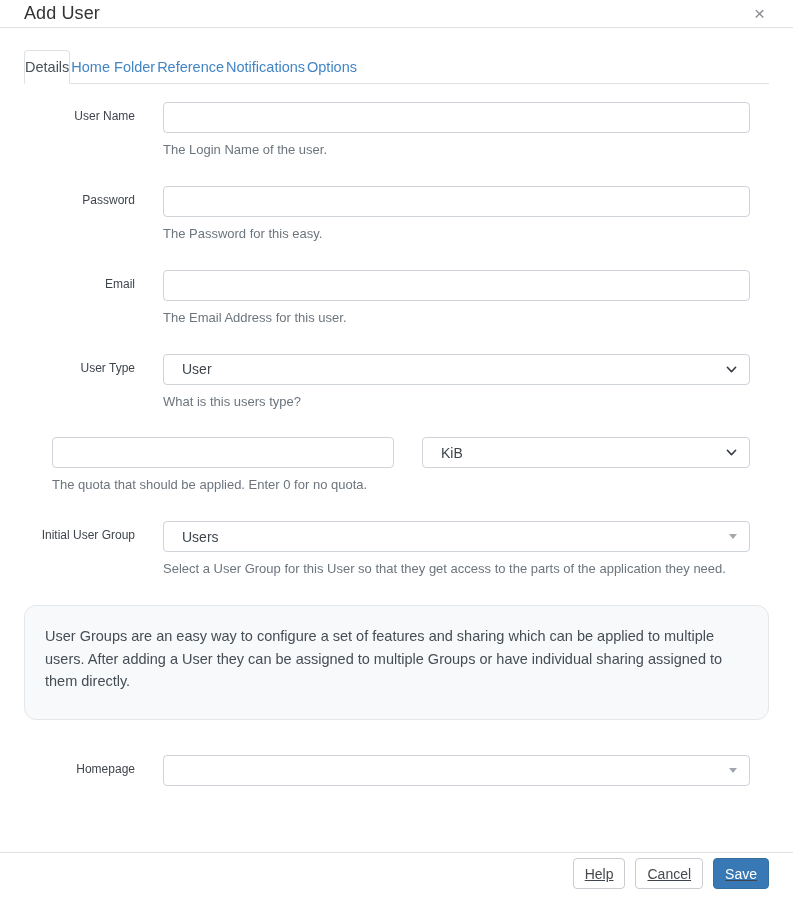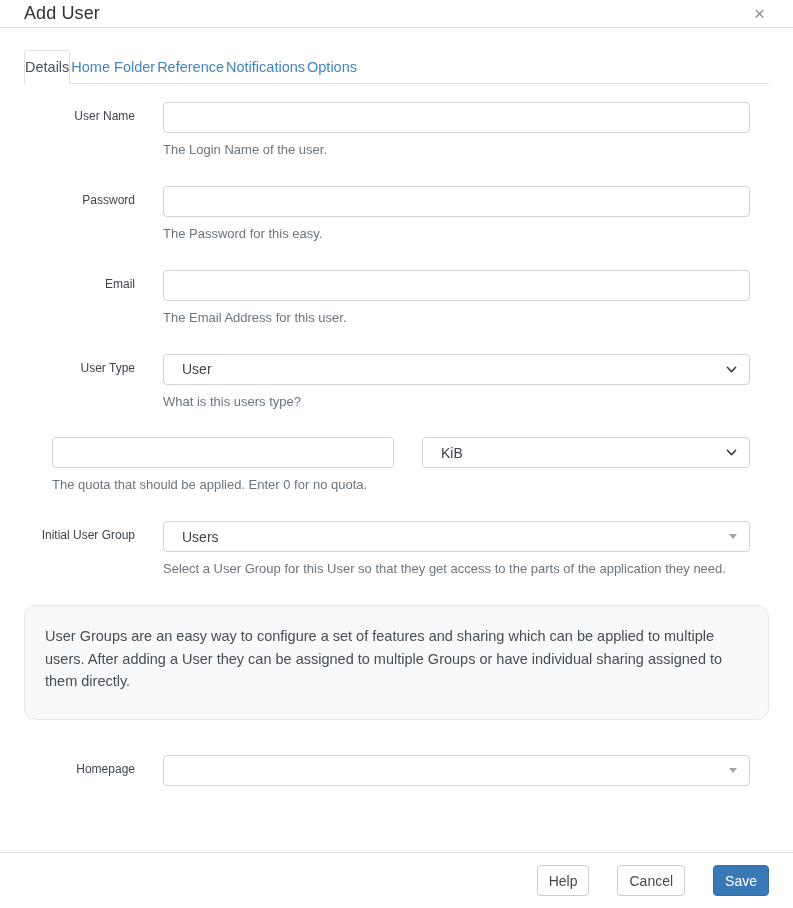--- a/index.html
+++ b/index.html
@@ -94,23 +94,24 @@
     border-radius: 12px;
     padding: 19px 20px 27px 20px;
     font-size: 14.5px; line-height: 1.55;
     color: #454d55;
   }
   
   .modal-footer {
     position: absolute; left: 0; right: 0; bottom: 0;
     height: 56px;
     border-top: 1px solid #dee2e6;
-    padding: 12px 24px 0 24px;
-    display: flex; justify-content: flex-end; align-items: flex-start; gap: 28px;
+    padding: 5px 24px 0 24px;
+    display: flex; justify-content: flex-end; align-items: flex-start; gap: 10px;
     background: #fff;
+    text-decoration: underline;
   }
   .btn {
     height: 31px;
     padding: 5px 11px;
     font-size: 14px;
     border-radius: 4px;
     cursor: pointer;
     font-family: "Liberation Sans", sans-serif;
   }
   .btn-light { background: #ffffff; border: 1px solid #c9ccd0; color: #45494e; }

